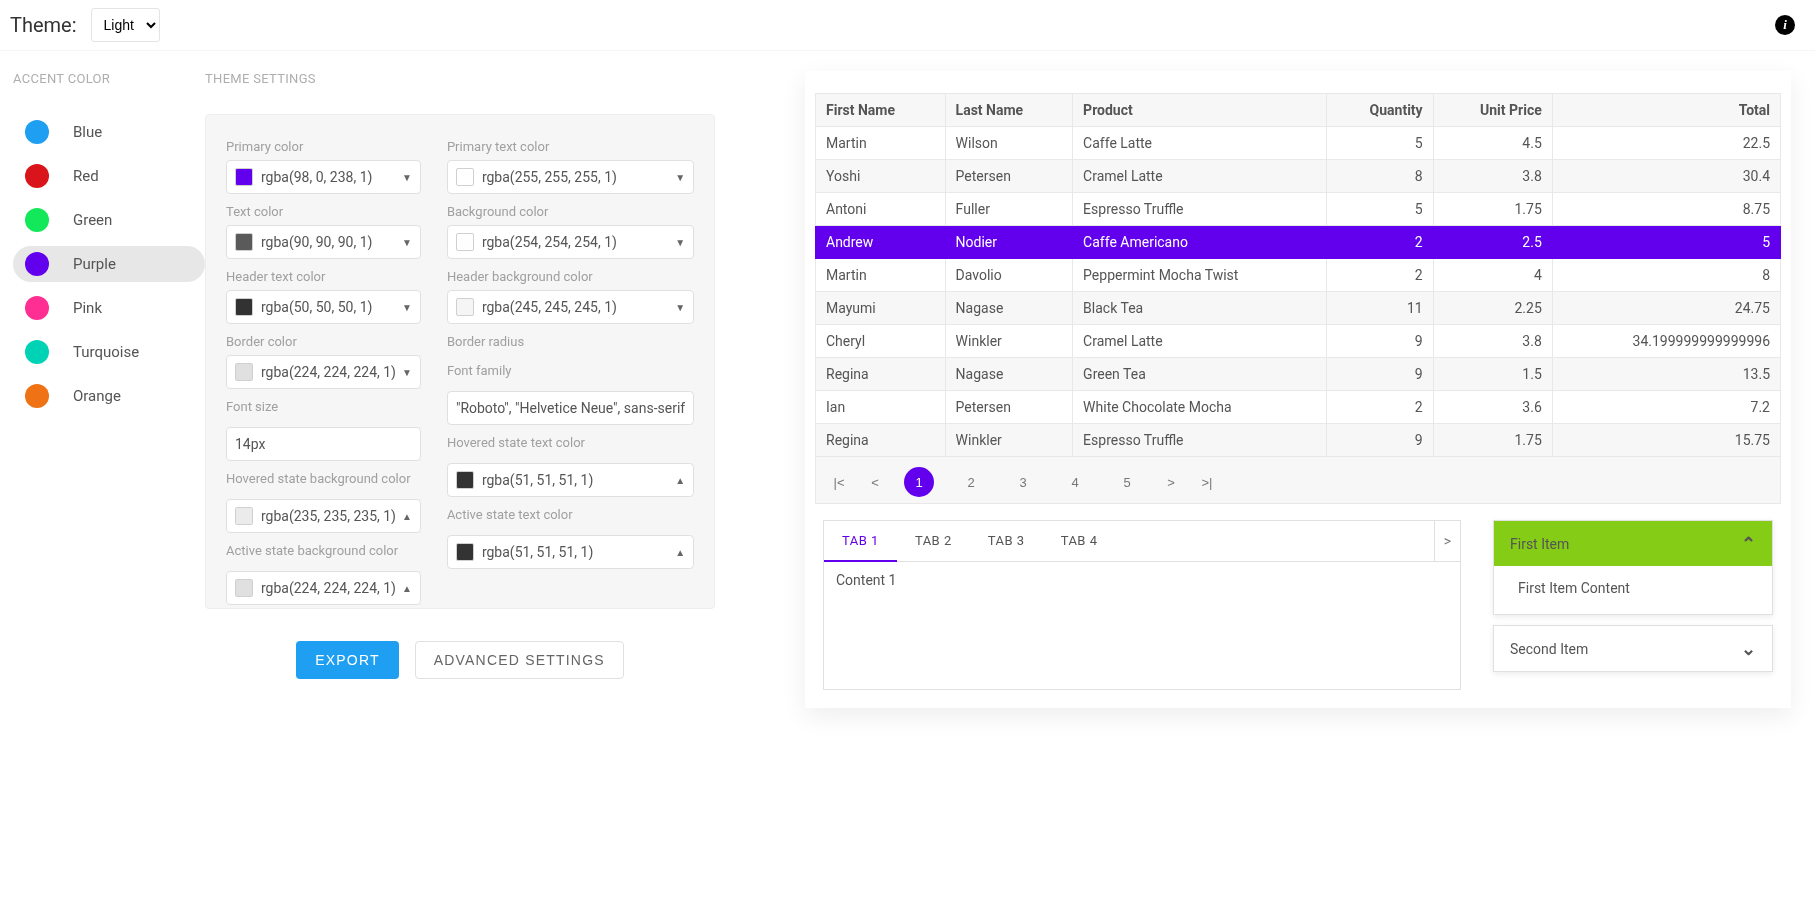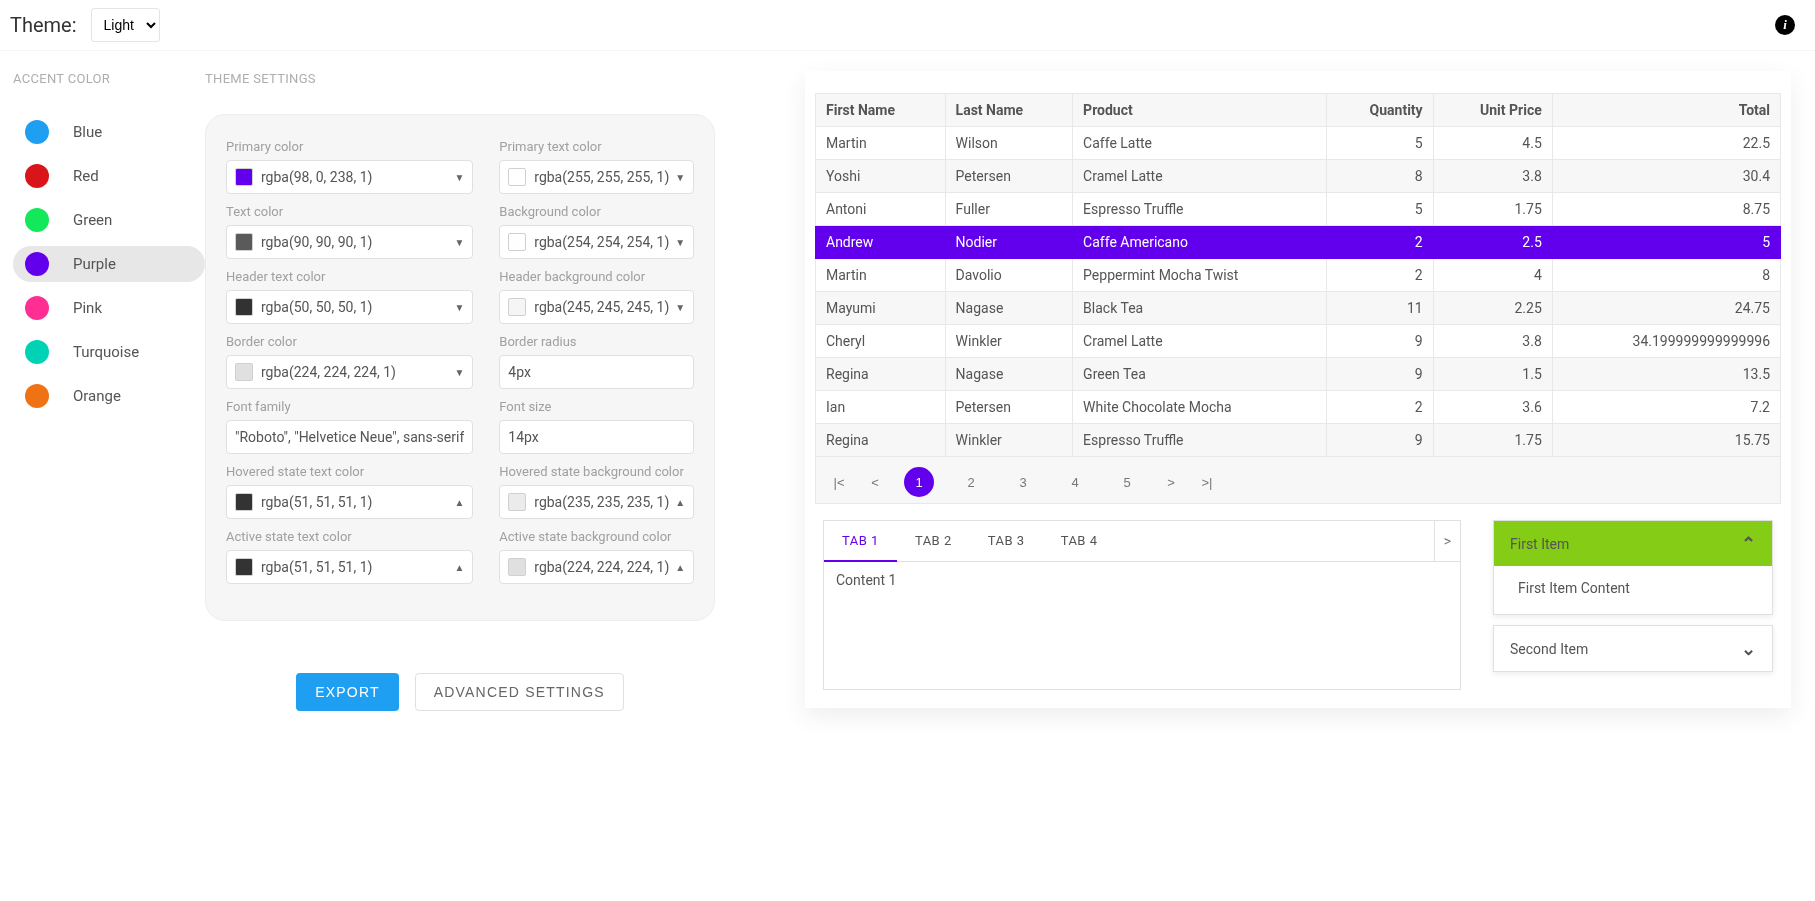--- a/index.html
+++ b/index.html
@@ -12,28 +12,28 @@
 .wrapper { display: flex; padding: 20px 0 30px 0; }
 .col-left { width: 205px; padding-left: 13px; }
 .col-mid { width: 510px; }
 .col-right { flex: 1; padding-left: 90px; padding-right: 24px; }
 .section-title { text-transform: uppercase; color: #aeaeae; font-size: 13px; margin-bottom: 28px; letter-spacing: .3px; }
 .accent-list { list-style: none; }
 .accent-item { display: flex; align-items: center; margin-bottom: 8px; padding: 6px 12px; border-radius: 24px; cursor: pointer; }
 .accent-item.selected { background: #e7e7e7; }
 .swatch { width: 24px; height: 24px; border-radius: 50%; margin-right: 24px; flex-shrink: 0; }
 .accent-item span.label { color: #555; font-size: 15px; }
-.settings-card { background: #f6f6f6; border: 1px solid #ededed; border-radius: 20px; padding: 16px 20px 36px 20px; }
+.settings-card { background: #f6f6f6; border: 1px solid #ededed; border-radius: 4px; padding: 16px 20px 3px 20px; }
 .settings-grid { display: grid; grid-template-columns: 1fr 1fr; column-gap: 26px; row-gap: 2px; }
 .field-label { color: #a0a0a0; font-size: 13px; margin-top: 8px; margin-bottom: 4px; }
 .color-input, .text-input { display: flex; align-items: center; background: #fff; border: 1px solid #e0e0e0; border-radius: 4px; height: 34px; padding: 0 8px; }
 .chip { width: 18px; height: 18px; border-radius: 2px; border: 1px solid #d0d0d0; margin-right: 8px; flex-shrink: 0; }
 .color-input .val, .text-input .val { flex: 1; color: #555; font-size: 14px; white-space: nowrap; overflow: hidden; text-overflow: ellipsis; }
 .caret { color: #666; font-size: 10px; margin-left: 6px; }
-.buttons-row { display: flex; justify-content: center; gap: 16px; margin-top: 52px; }
+.buttons-row { display: flex; justify-content: center; gap: 16px; margin-top: 32px; }
 .btn { padding: 10px 18px; border-radius: 4px; font-size: 14px; letter-spacing: 1.2px; cursor: pointer; border: 1px solid transparent; }
 .btn.primary { background: #1e9ff2; color: #fff; }
 .btn.secondary { background: #fff; border-color: #e0e0e0; color: #666; }
 .preview-box { background: #fff; box-shadow: 0 8px 24px rgba(0,0,0,.07); padding: 22px 10px 18px 10px; }
 .preview-title { text-transform: uppercase; color: #aeaeae; font-size: 13px; margin-bottom: 22px; padding-left: 8px; }
 table.data { width: 100%; border-collapse: collapse; font-size: 14px; }
 table.data th, table.data td { text-align: left; padding: 8px 10px; border: 1px solid #e8e8e8; color: #555; }
 table.data th { background: #f7f7f7; font-weight: bold; }
 table.data .num { text-align: right; }
 table.data tr.stripe td { background: #f7f7f7; }
@@ -141,23 +141,20 @@
             <span class="chip" style="background: rgb(245, 245, 245);"></span>
             <span class="val">rgba(245, 245, 245, 1)</span>
             <span class="caret">▼</span>
           </div>
           <div class="field-label">Border color</div>
           <div class="field-label">Border radius</div>
           <div class="color-input">
             <span class="chip" style="background: rgb(224, 224, 224);"></span>
             <span class="val">rgba(224, 224, 224, 1)</span>
             <span class="caret">▼</span>
-          </div>
-          <div class="text-input">
-            <span class="val">4px</span>
           </div>
           <div class="field-label">Font family</div>
           <div class="field-label">Font size</div>
           <div class="text-input">
             <span class="val">"Roboto", "Helvetice Neue", sans-serif</span>
           </div>
           <div class="text-input">
             <span class="val">14px</span>
           </div>
           <div class="field-label">Hovered state text color</div>

